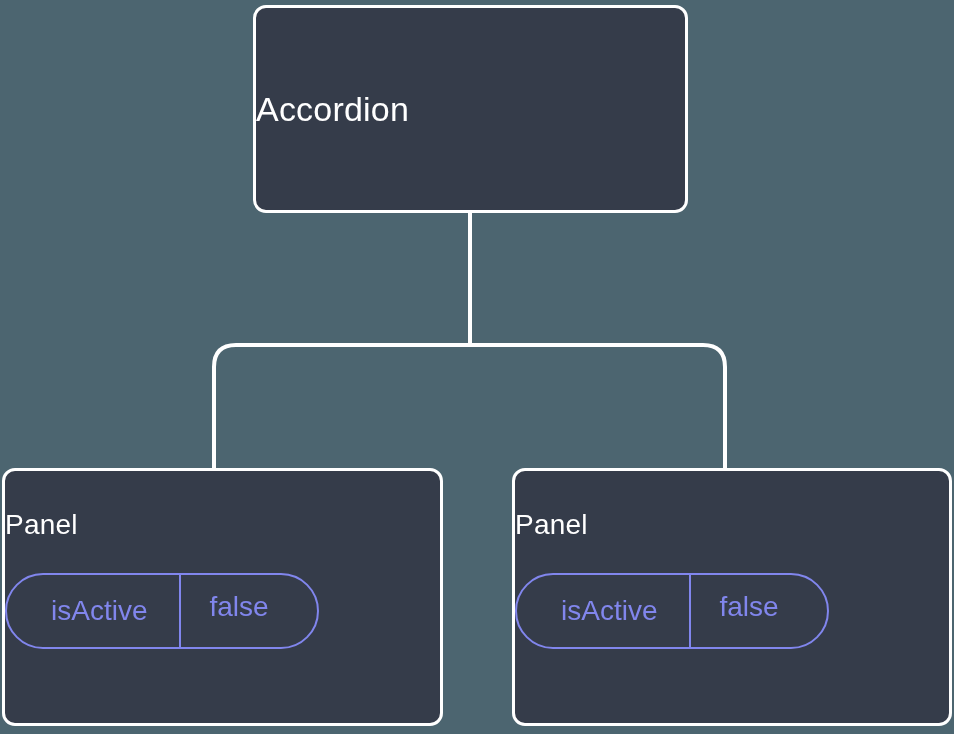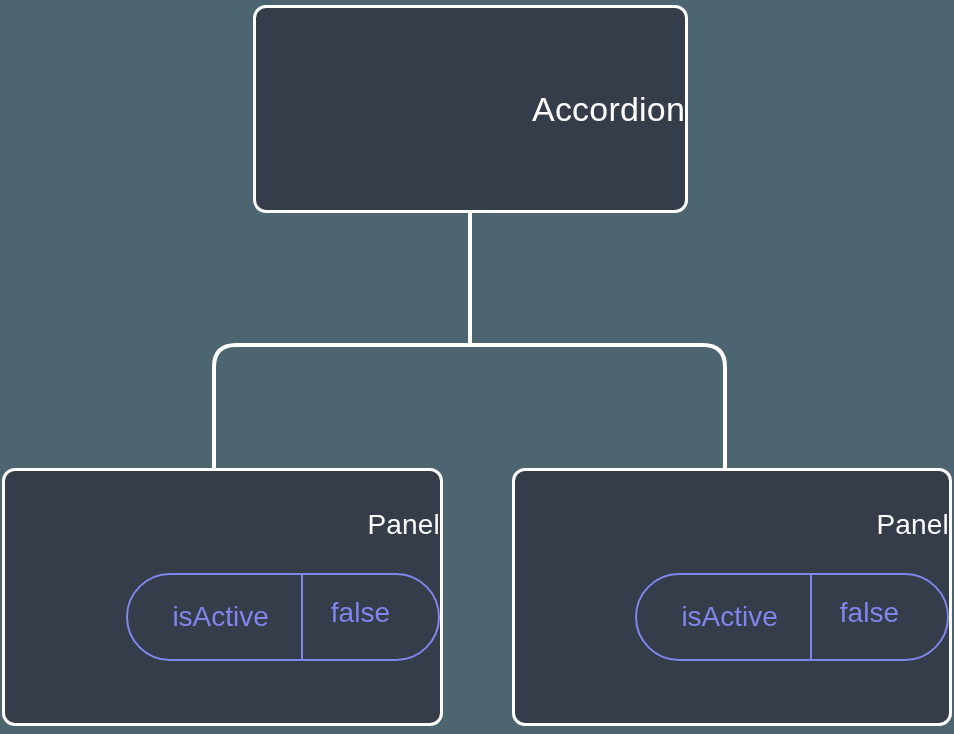--- a/index.html
+++ b/index.html
@@ -37,21 +37,21 @@
   
   .node {
     position: absolute;
     box-sizing: border-box;
     background: #353c4a;
     border: 3px solid #ffffff;
     border-radius: 13px;
     z-index: 2;
     display: flex;
     flex-direction: column;
-    align-items: flex-end;
+    align-items: flex-start;
   }
 
   .node-title {
     color: #ffffff;
     font-weight: 400;
     letter-spacing: 0.2px;
     white-space: nowrap;
   }
 
   
@@ -82,21 +82,21 @@
     margin-bottom: 34px;
   }
 
   
   .state-pill {
     display: flex;
     align-items: stretch;
     box-sizing: border-box;
     border: 2px solid #8186ed;
     border-radius: 999px;
-    height: 88px;
+    height: 76px;
     overflow: hidden;
   }
   .state-cell {
     display: flex;
     align-items: center;
     justify-content: center;
     color: #8186ed;
     font-size: 28px;
     line-height: 1;
     white-space: nowrap;

